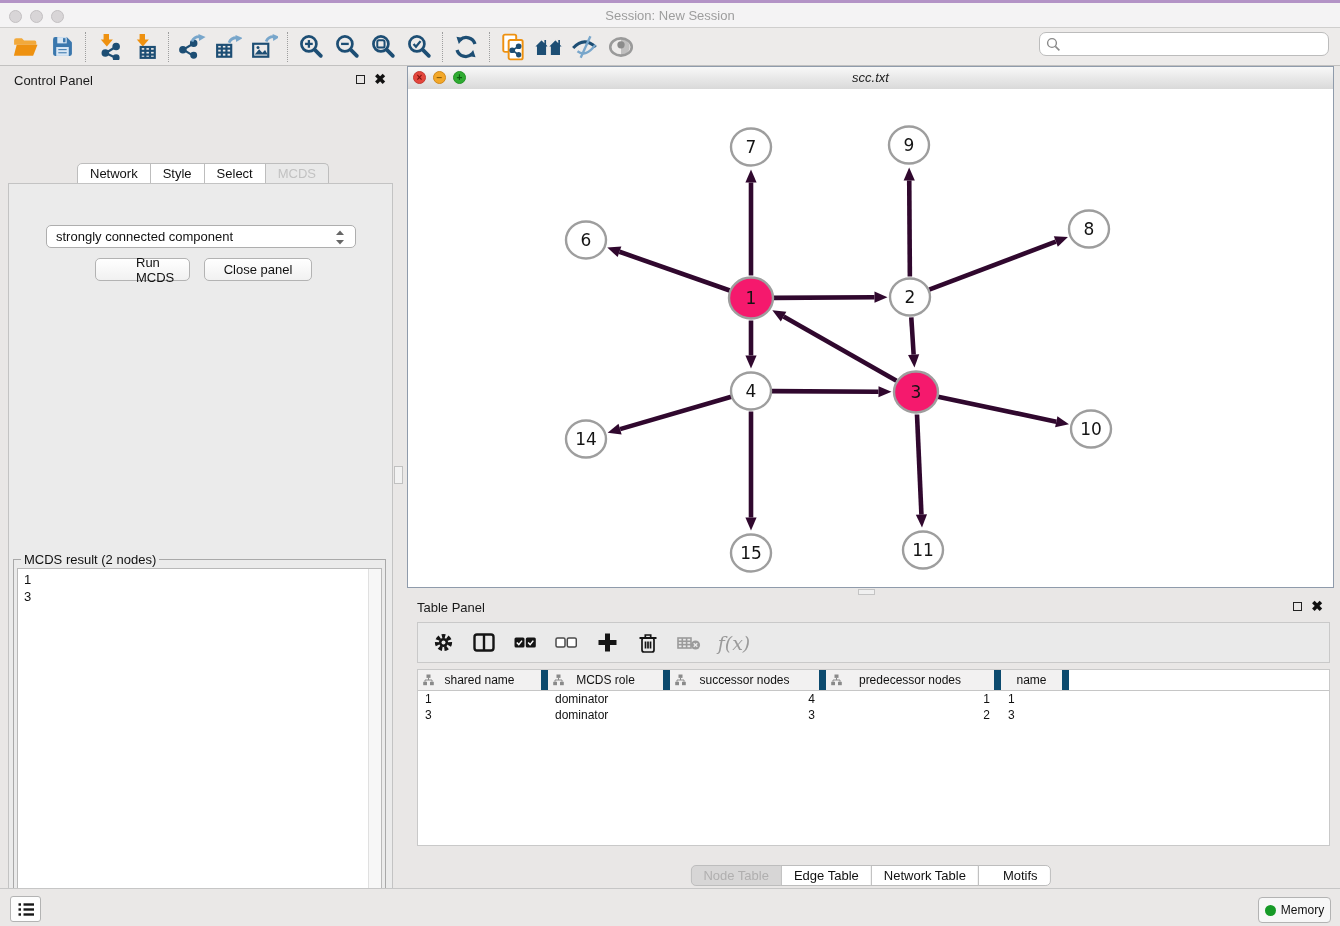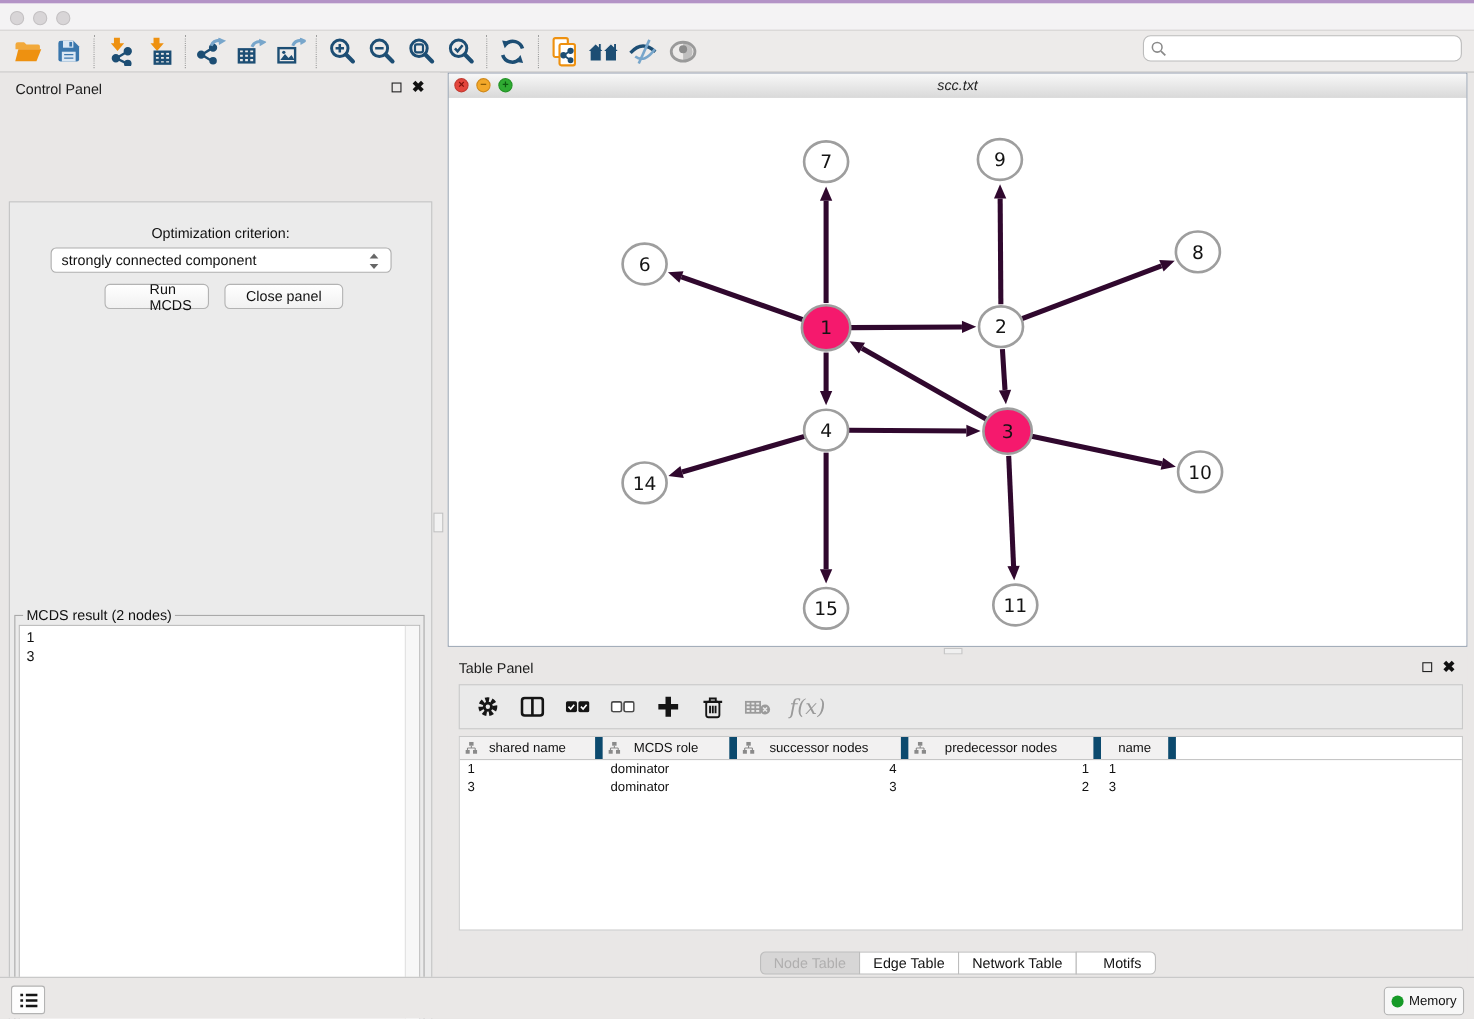--- a/index.html
+++ b/index.html
@@ -73,20 +73,21 @@
 <body>
 
 <div id="app">
 
   <div class="titlebar">
     <div class="tl-group">
       <span class="tl"></span>
       <span class="tl"></span>
       <span class="tl"></span>
     </div>
+    <div class="win-title">Session: New Session</div>
   </div>
 
   <div class="toolbar">
     <span class="tbtn">
       <svg width="26" height="22" viewBox="0 0 24 20">
           <path d="M1 4 a2 2 0 0 1 2-2 h5.2 l2 2 H20 a1.5 1.5 0 0 1 1.5 1.5 V8 H1 z" fill="#f2a93b"></path>
           <path d="M3.4 8 h19.2 l-4 10 H0.8 z" fill="#ee9110"></path>
         </svg>
     </span>
     <span class="tbtn">
@@ -243,22 +244,27 @@
       <input type="text" value="" style="">
     </div>
   </div>
 
   <div class="cp">
     <div class="panel-title abs" style="left:14px;top:7px;">Control Panel</div>
     <div class="panel-icons" style="right:14px;top:8px;">
       <span class="float-ic"></span>
       <span class="close-ic">✖</span>
     </div>
+    <div class="cp-tabs" id="cp-tabs">
+        <div class="tab first">Network</div>
+        <div class="tab">Style</div>
+        <div class="tab">Select</div>
+        <div class="tab active">MCDS</div>
+      </div>
     <div class="cp-body">
-      <div class="opt-label">Optimization criterion:</div>
       <div class="select">
         <span>strongly connected component</span>
         <span class="chev">
           <svg width="14" height="17" viewBox="0 0 14 17">
               <polygon points="3,6 7,1.5 11,6" fill="#666"></polygon>
               <polygon points="3,11 7,15.5 11,11" fill="#666"></polygon>
             </svg>
         </span>
       </div>
       <div class="btn" style="left:86px;top:74px;width:95px;padding-left:40px;">Run MCDS</div>

